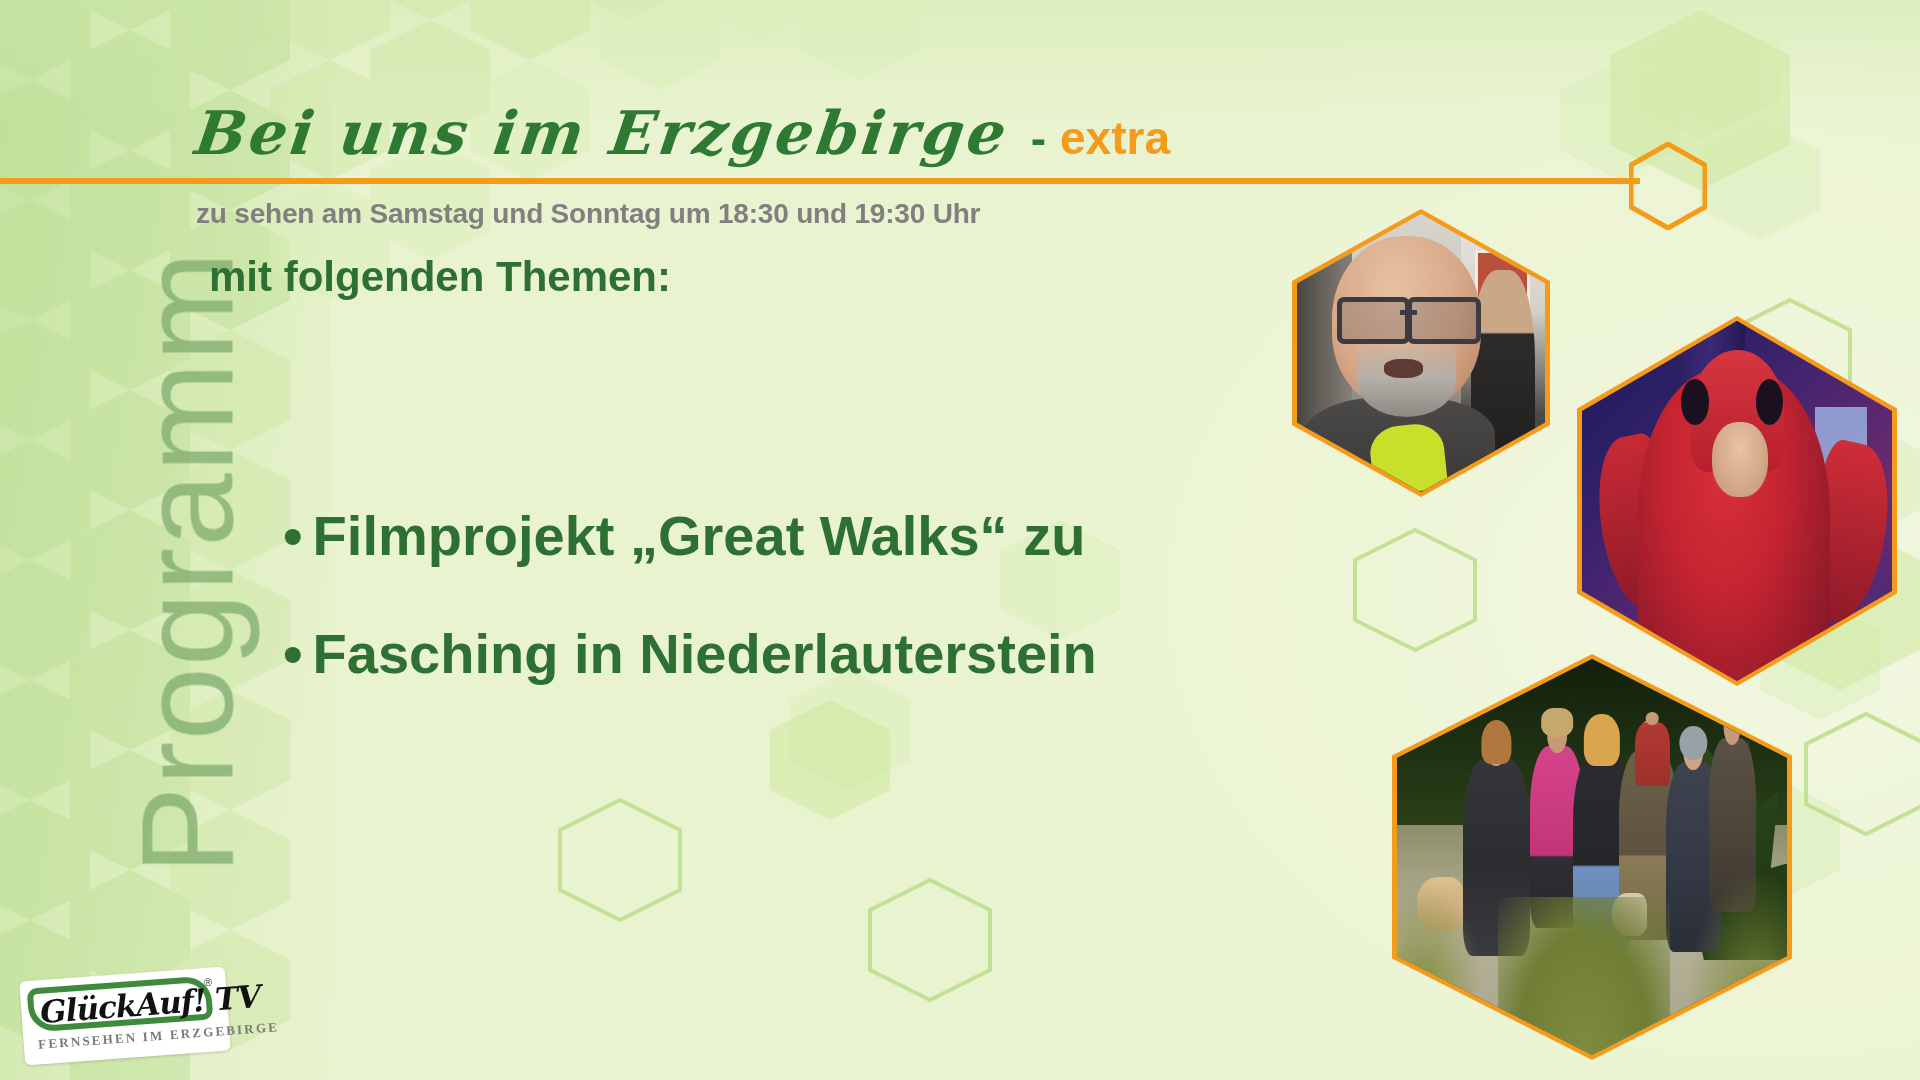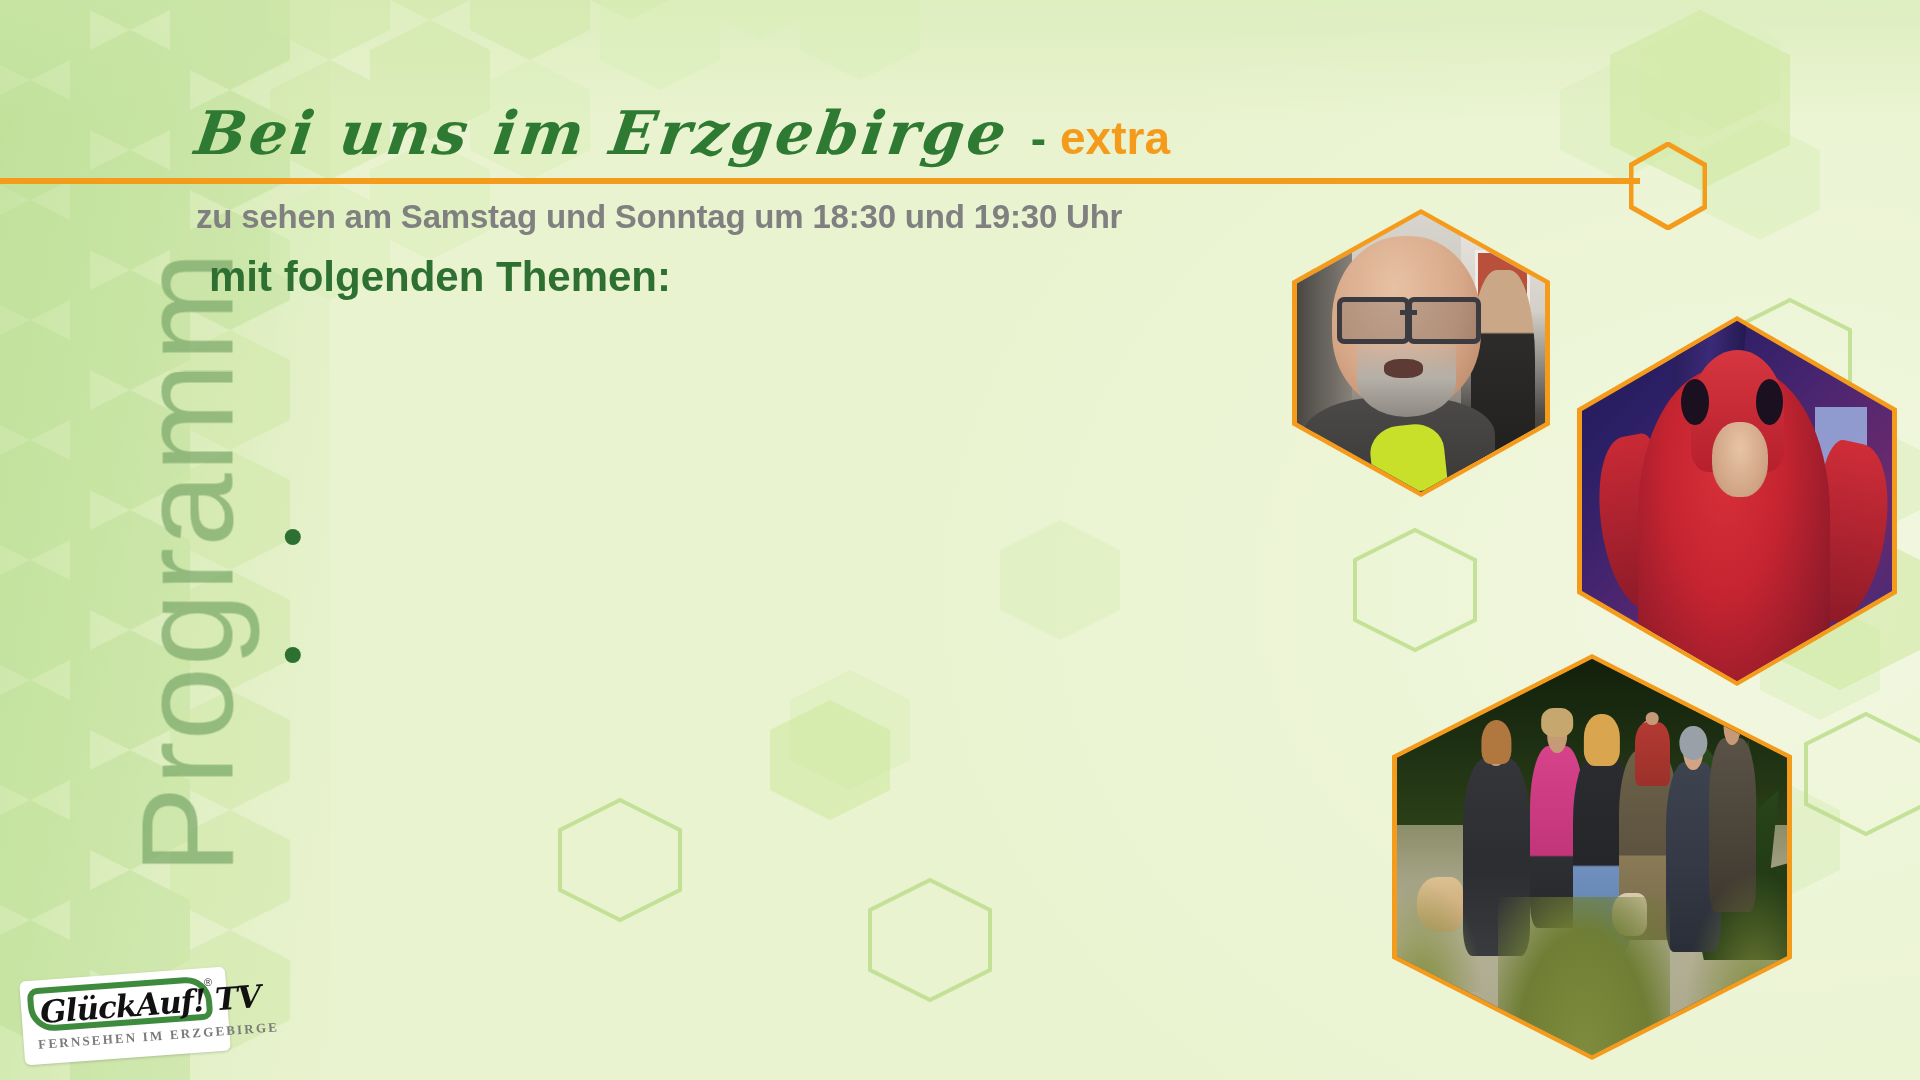--- a/index.html
+++ b/index.html
@@ -112,21 +112,21 @@
     width: 78px;
     height: 88px;
   }
 
   .subtitle {
     position: absolute;
     left: 196px;
     top: 198px;
     font-family: "Liberation Sans", sans-serif;
     font-weight: 700;
-    font-size: 33px;
+    font-size: 28px;
     color: #808080;
     letter-spacing: -0.2px;
     white-space: nowrap;
   }
   .themes {
     position: absolute;
     left: 209px;
     top: 253px;
     font-family: "Liberation Sans", sans-serif;
     font-weight: 700;
@@ -482,24 +482,26 @@
     <polygon points="39,2 76,23 76,65 39,86 2,65 2,23" fill="none" stroke="#f59b1c" stroke-width="5"></polygon>
   </svg>
 
   <div class="subtitle">zu sehen am Samstag und Sonntag um 18:30 und 19:30 Uhr</div>
   <div class="themes">mit folgenden Themen:</div>
 
   <div class="bullets">
 
     <div class="bullet-line">
       <span class="bullet-dot">•</span>
+      <span>Filmprojekt „Great Walks“ zu</span>
     </div>
 
     <div class="bullet-line">
       <span class="bullet-dot">•</span>
+      <span>Fasching in Niederlauterstein</span>
     </div>
 
   </div>
 
   <div class="photo-hex" style="left:1292px; top:209px; width:258px; height:288px;">
     <div class="photo-inner">
       <div class="p1-bg"></div>
       <div class="p1-wall"></div>
       <div class="p1-right"></div>
       <div class="p1-pic"></div>

